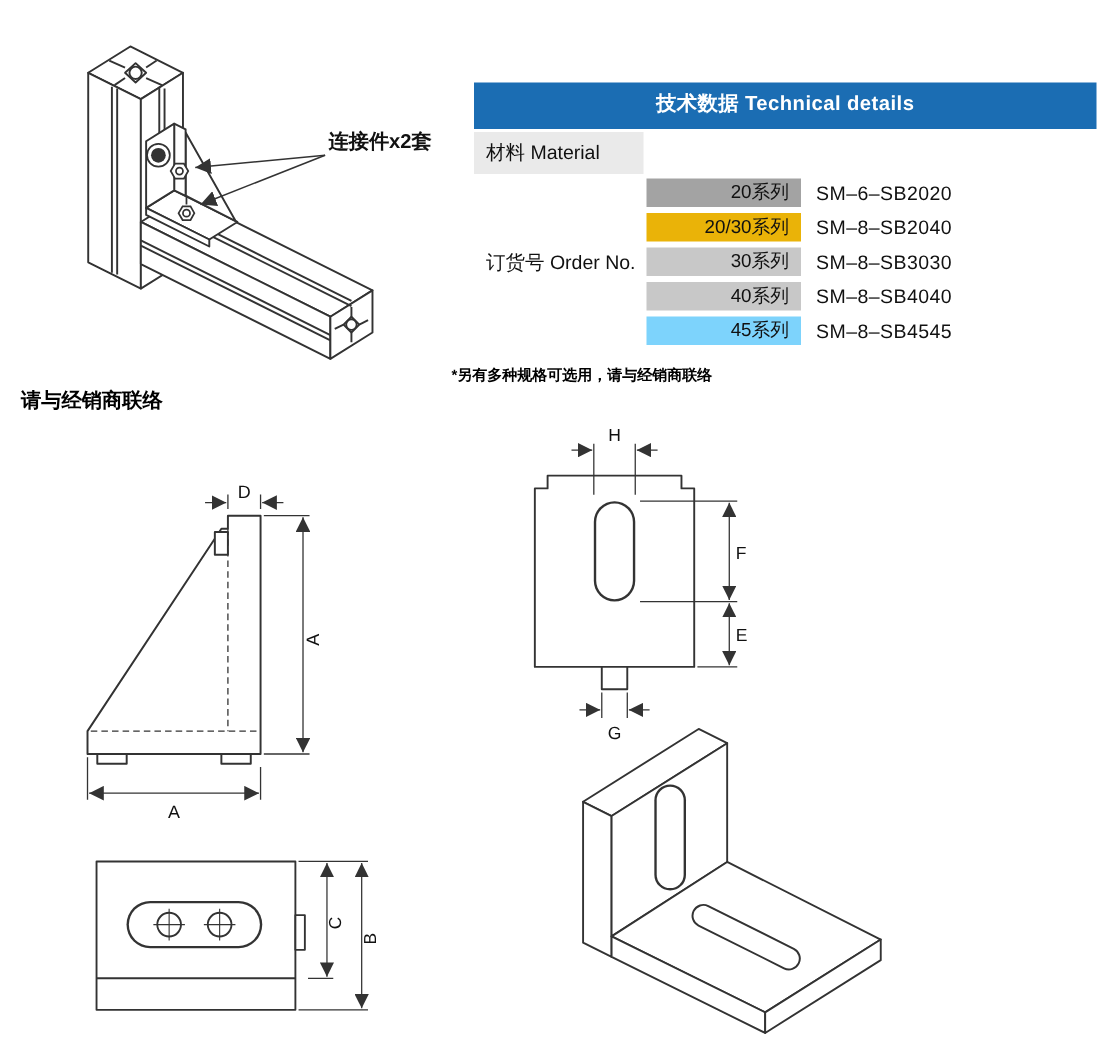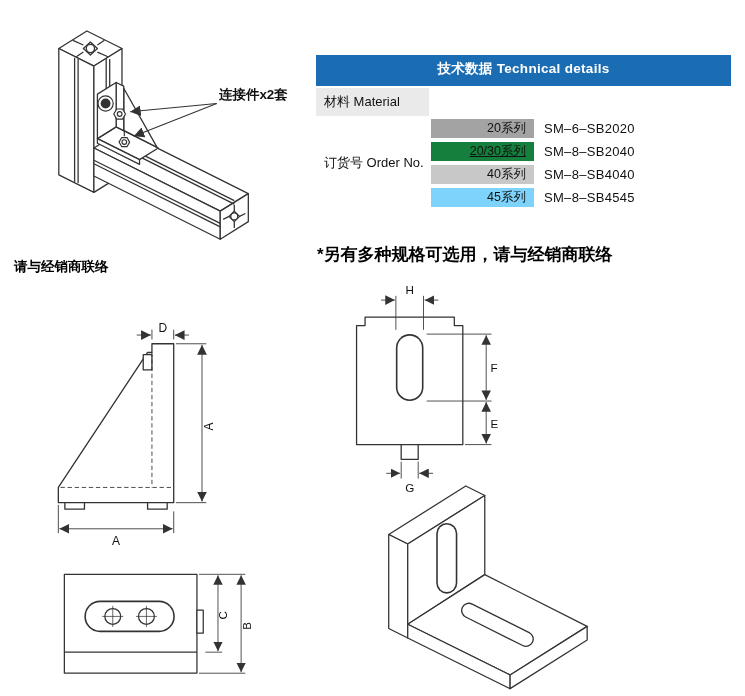--- a/index.html
+++ b/index.html
@@ -14,21 +14,21 @@
   .tt-row { display:flex; gap:2px; margin-top:2px;flex-direction:column; }
   .tt-label { width:113px; height:28px; line-height:28px; padding-left:8px; }
   .tt-mat-value { flex:1; height:28px; line-height:28px; text-align:center; }
   .tt-orders { display:flex; gap:2px; margin-top:2px; }
   .tt-order-label { width:113px; display:flex; align-items:center; padding-left:8px; }
   .tt-order-rows { flex:1; display:flex; flex-direction:column; gap:2px; }
   .tt-order-row { display:flex; align-items:center; height:21px; }
   .chip { width:103px; height:19px; line-height:19px; text-align:right; padding-right:8px; font-size:12.5px; }
   .code { margin-left:10px; font-size:13px; letter-spacing:.3px; }
 
-  .note { position:absolute; left:317px; top:243px; font-weight:bold; font-size:17px; color:#000; }
+  .note { position:absolute; left:301px; top:243px; font-weight:bold; font-size:10px; color:#000; }
   .caption { position:absolute; left:14px; top:258px; font-weight:bold; font-size:13.5px; color:#000; }
 
   svg { display:block; }
   svg text { font-family:"Liberation Sans","DejaVu Sans",sans-serif; fill:#111; }
   .callout-text { font-weight:bold; }
 </style>
 </head>
 <body>
 
 <div class="page">
@@ -104,22 +104,26 @@
       <div class="tt-label" style="background: rgb(234, 234, 234);">材料 Material</div>
     </div>
     <div class="tt-orders">
       <div class="tt-order-label">订货号 Order No.</div>
       <div class="tt-order-rows">
         <div class="tt-order-row">
           <span class="chip" style="background: #a3a3a3;">20系列</span>
           <span class="code">SM–6–SB2020</span>
         </div>
         <div class="tt-order-row">
-          <span class="chip" style="background: #15803d; text-decoration: underline;">20/30系列</span>
+          <span class="chip" style="background: #eab308;">20/30系列</span>
           <span class="code">SM–8–SB2040</span>
+        </div>
+        <div class="tt-order-row">
+          <span class="chip" style="background: rgb(200, 200, 200);">30系列</span>
+          <span class="code">SM–8–SB3030</span>
         </div>
         <div class="tt-order-row">
           <span class="chip" style="background: rgb(200, 200, 200);">40系列</span>
           <span class="code">SM–8–SB4040</span>
         </div>
         <div class="tt-order-row">
           <span class="chip" style="background: #7dd3fc;">45系列</span>
           <span class="code">SM–8–SB4545</span>
         </div>
       </div>

